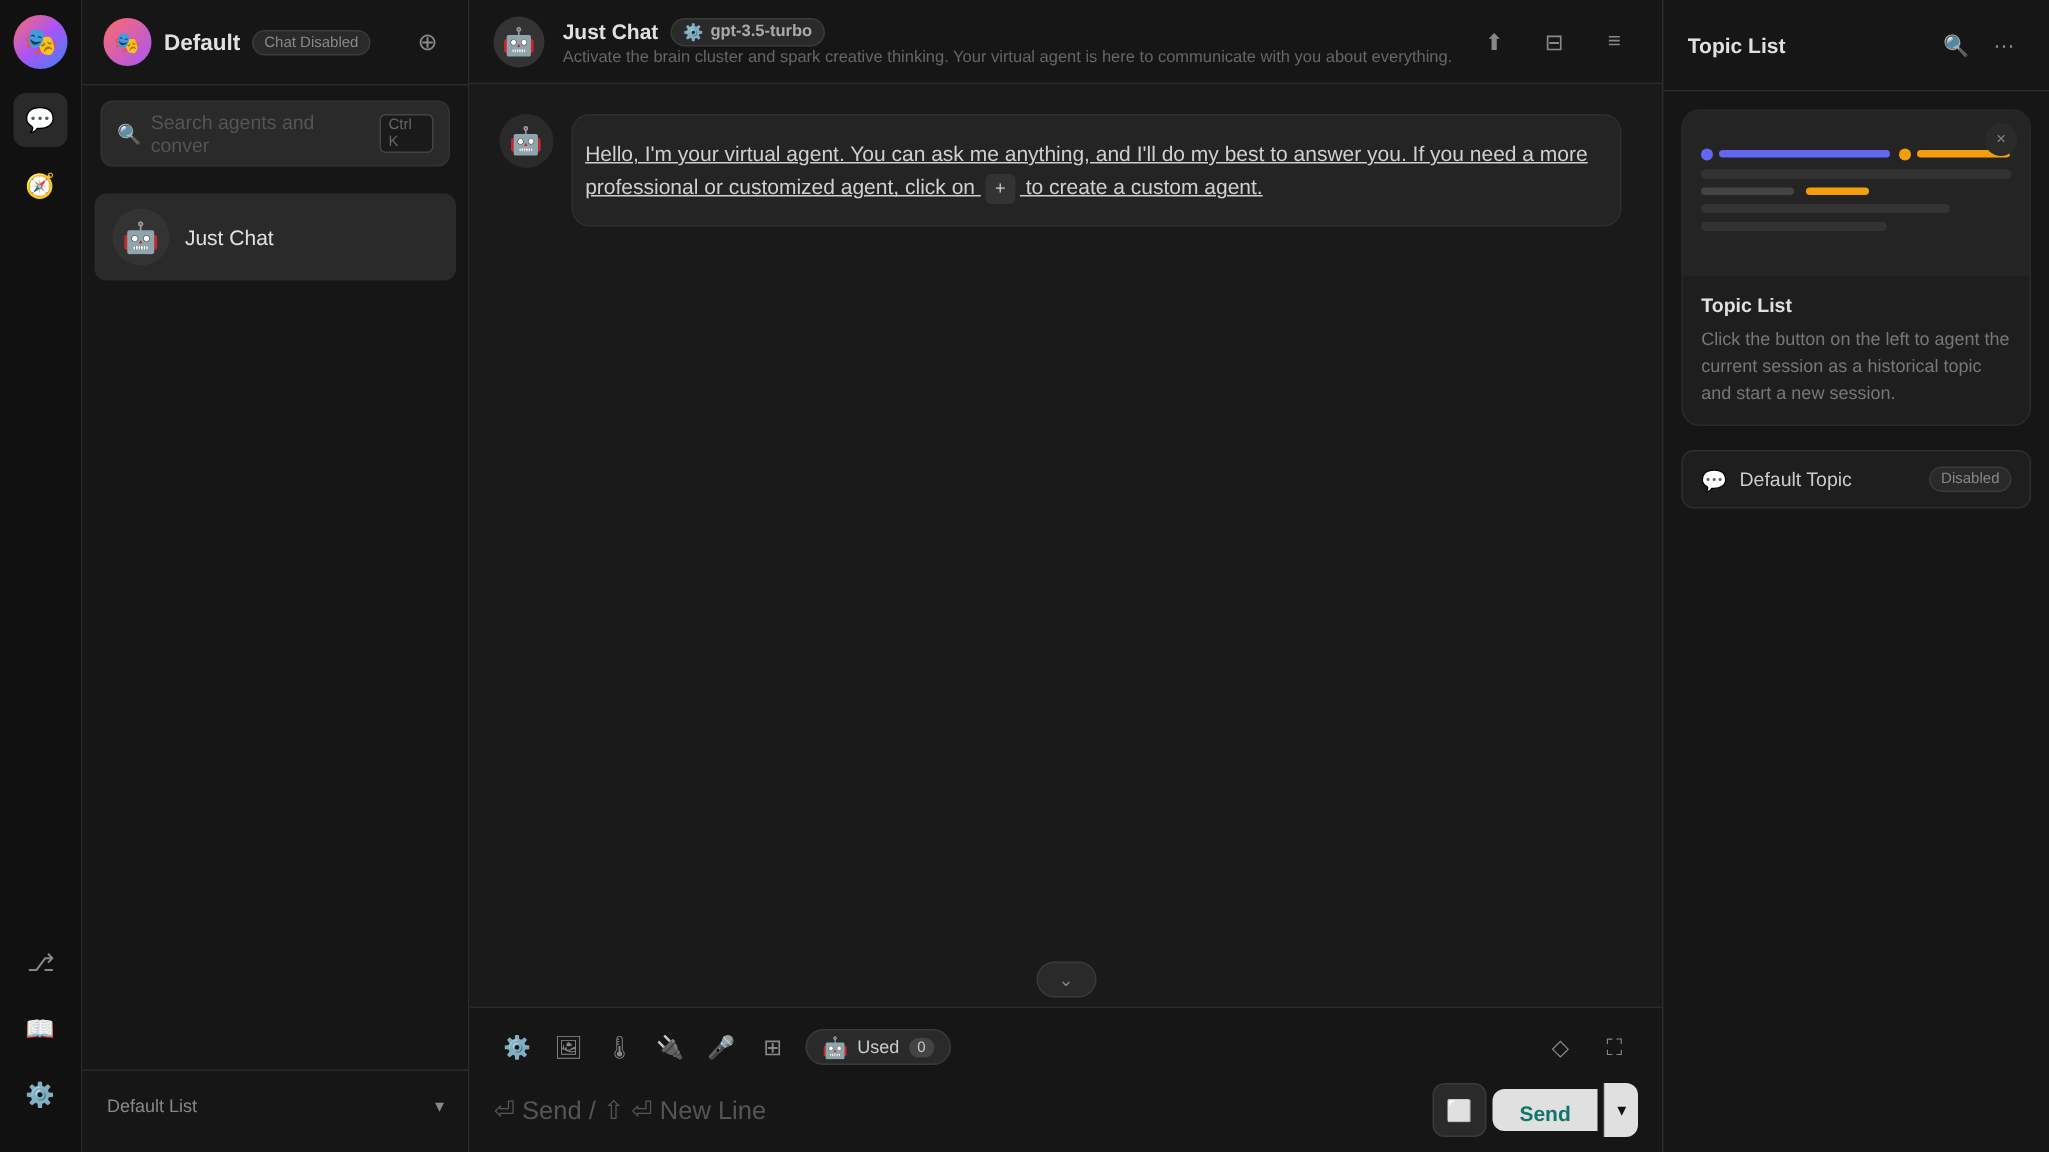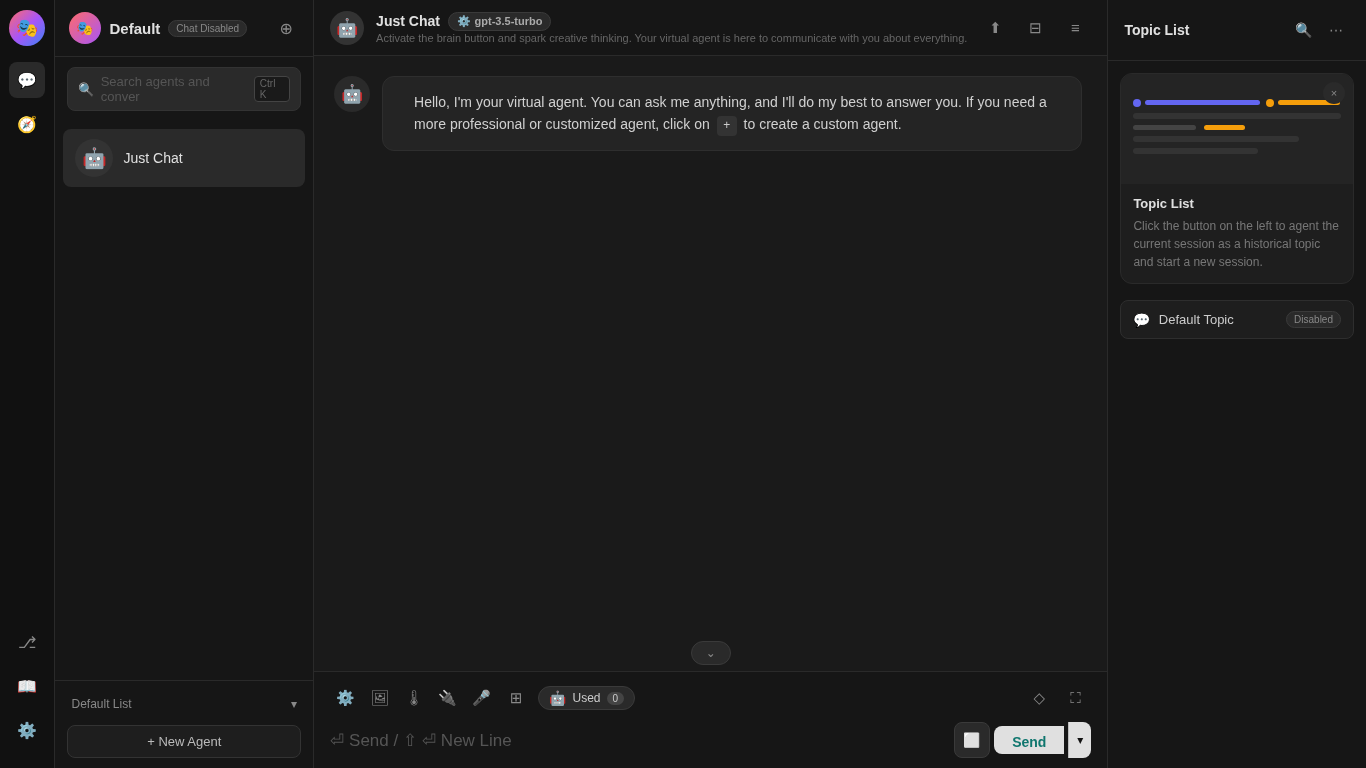--- a/index.html
+++ b/index.html
@@ -42,21 +42,21 @@
     .chat-header-title { font-size: 14px; font-weight: 600; color: #e0e0e0; display: flex; align-items: center; gap: 8px; }
     .model-badge { background: #2a2a2a; border: 1px solid #3a3a3a; border-radius: 12px; padding: 2px 8px; font-size: 11px; color: #aaa; display: flex; align-items: center; gap: 4px; }
     .chat-header-sub { font-size: 11px; color: #666; margin-top: 1px; white-space: nowrap; overflow: hidden; text-overflow: ellipsis; max-width: 600px; }
     .header-actions { display: flex; align-items: center; gap: 8px; }
     .header-icon-btn { width: 32px; height: 32px; border-radius: 6px; background: none; border: none; color: #888; cursor: pointer; display: flex; align-items: center; justify-content: center; font-size: 15px; }
 
     
     .messages-area { flex: 1; overflow-y: auto; padding: 20px; display: flex; flex-direction: column; gap: 16px; }
     .message { display: flex; gap: 12px; }
     .message-avatar { width: 36px; height: 36px; border-radius: 50%; display: flex; align-items: center; justify-content: center; font-size: 18px; background: #2a2a2a; flex-shrink: 0; }
-    .message-bubble { background: #242424; border-radius: 12px; padding: 14px 31px; max-width: 700px; font-size: 14px; color: #d0d0d0; line-height: 1.6; border: 1px solid #2e2e2e; }
+    .message-bubble { background: #242424; border-radius: 12px; padding: 14px 8px; max-width: 700px; font-size: 14px; color: #d0d0d0; line-height: 1.6; border: 1px solid #2e2e2e; text-decoration: underline; }
     .message-bubble .plus-btn { display: inline-flex; align-items: center; justify-content: center; width: 20px; height: 20px; background: #333; border-radius: 4px; font-size: 12px; color: #ccc; margin: 0 3px; }
 
     
     .scroll-down { display: flex; justify-content: center; padding: 6px; }
     .scroll-down-btn { background: #2a2a2a; border: 1px solid #3a3a3a; border-radius: 20px; color: #888; padding: 4px 14px; font-size: 12px; cursor: pointer; }
 
     
     .input-area { border-top: 1px solid #2a2a2a; padding: 10px 16px; background: #161616; }
     .input-toolbar { display: flex; align-items: center; gap: 2px; margin-bottom: 8px; }
     .toolbar-btn { width: 32px; height: 32px; border-radius: 6px; background: none; border: none; color: #888; cursor: pointer; display: flex; align-items: center; justify-content: center; font-size: 15px; }
@@ -141,36 +141,35 @@
       <div class="agent-avatar">🤖</div>
       <span class="agent-name">Just Chat</span>
     </div>
   </div>
 
   <div class="sidebar-footer">
     <div class="default-list-header">
       <span>Default List</span>
       <span>▾</span>
     </div>
-    <button class="new-agent-btn">+ New Agent</button>
   </div>
 </div>
 
 <div class="main">
   <div class="chat-header">
     <div class="chat-header-avatar">🤖</div>
     <div class="chat-header-info">
       <div class="chat-header-title">
         <span>Just Chat</span>
         <span class="model-badge">
           <span>⚙️</span>
           <span>gpt-3.5-turbo</span>
         </span>
       </div>
-      <div class="chat-header-sub">Activate the brain button and spark creative thinking. Your virtual agent is here to communicate with you about everything.</div>
+      <div class="chat-header-sub">Activate the brain cluster and spark creative thinking. Your virtual agent is here to communicate with you about everything.</div>
     </div>
     <div class="header-actions">
       <button class="header-icon-btn">⬆</button>
       <button class="header-icon-btn">⊟</button>
       <button class="header-icon-btn">≡</button>
     </div>
   </div>
 
   <div class="messages-area">
     <div class="message">

